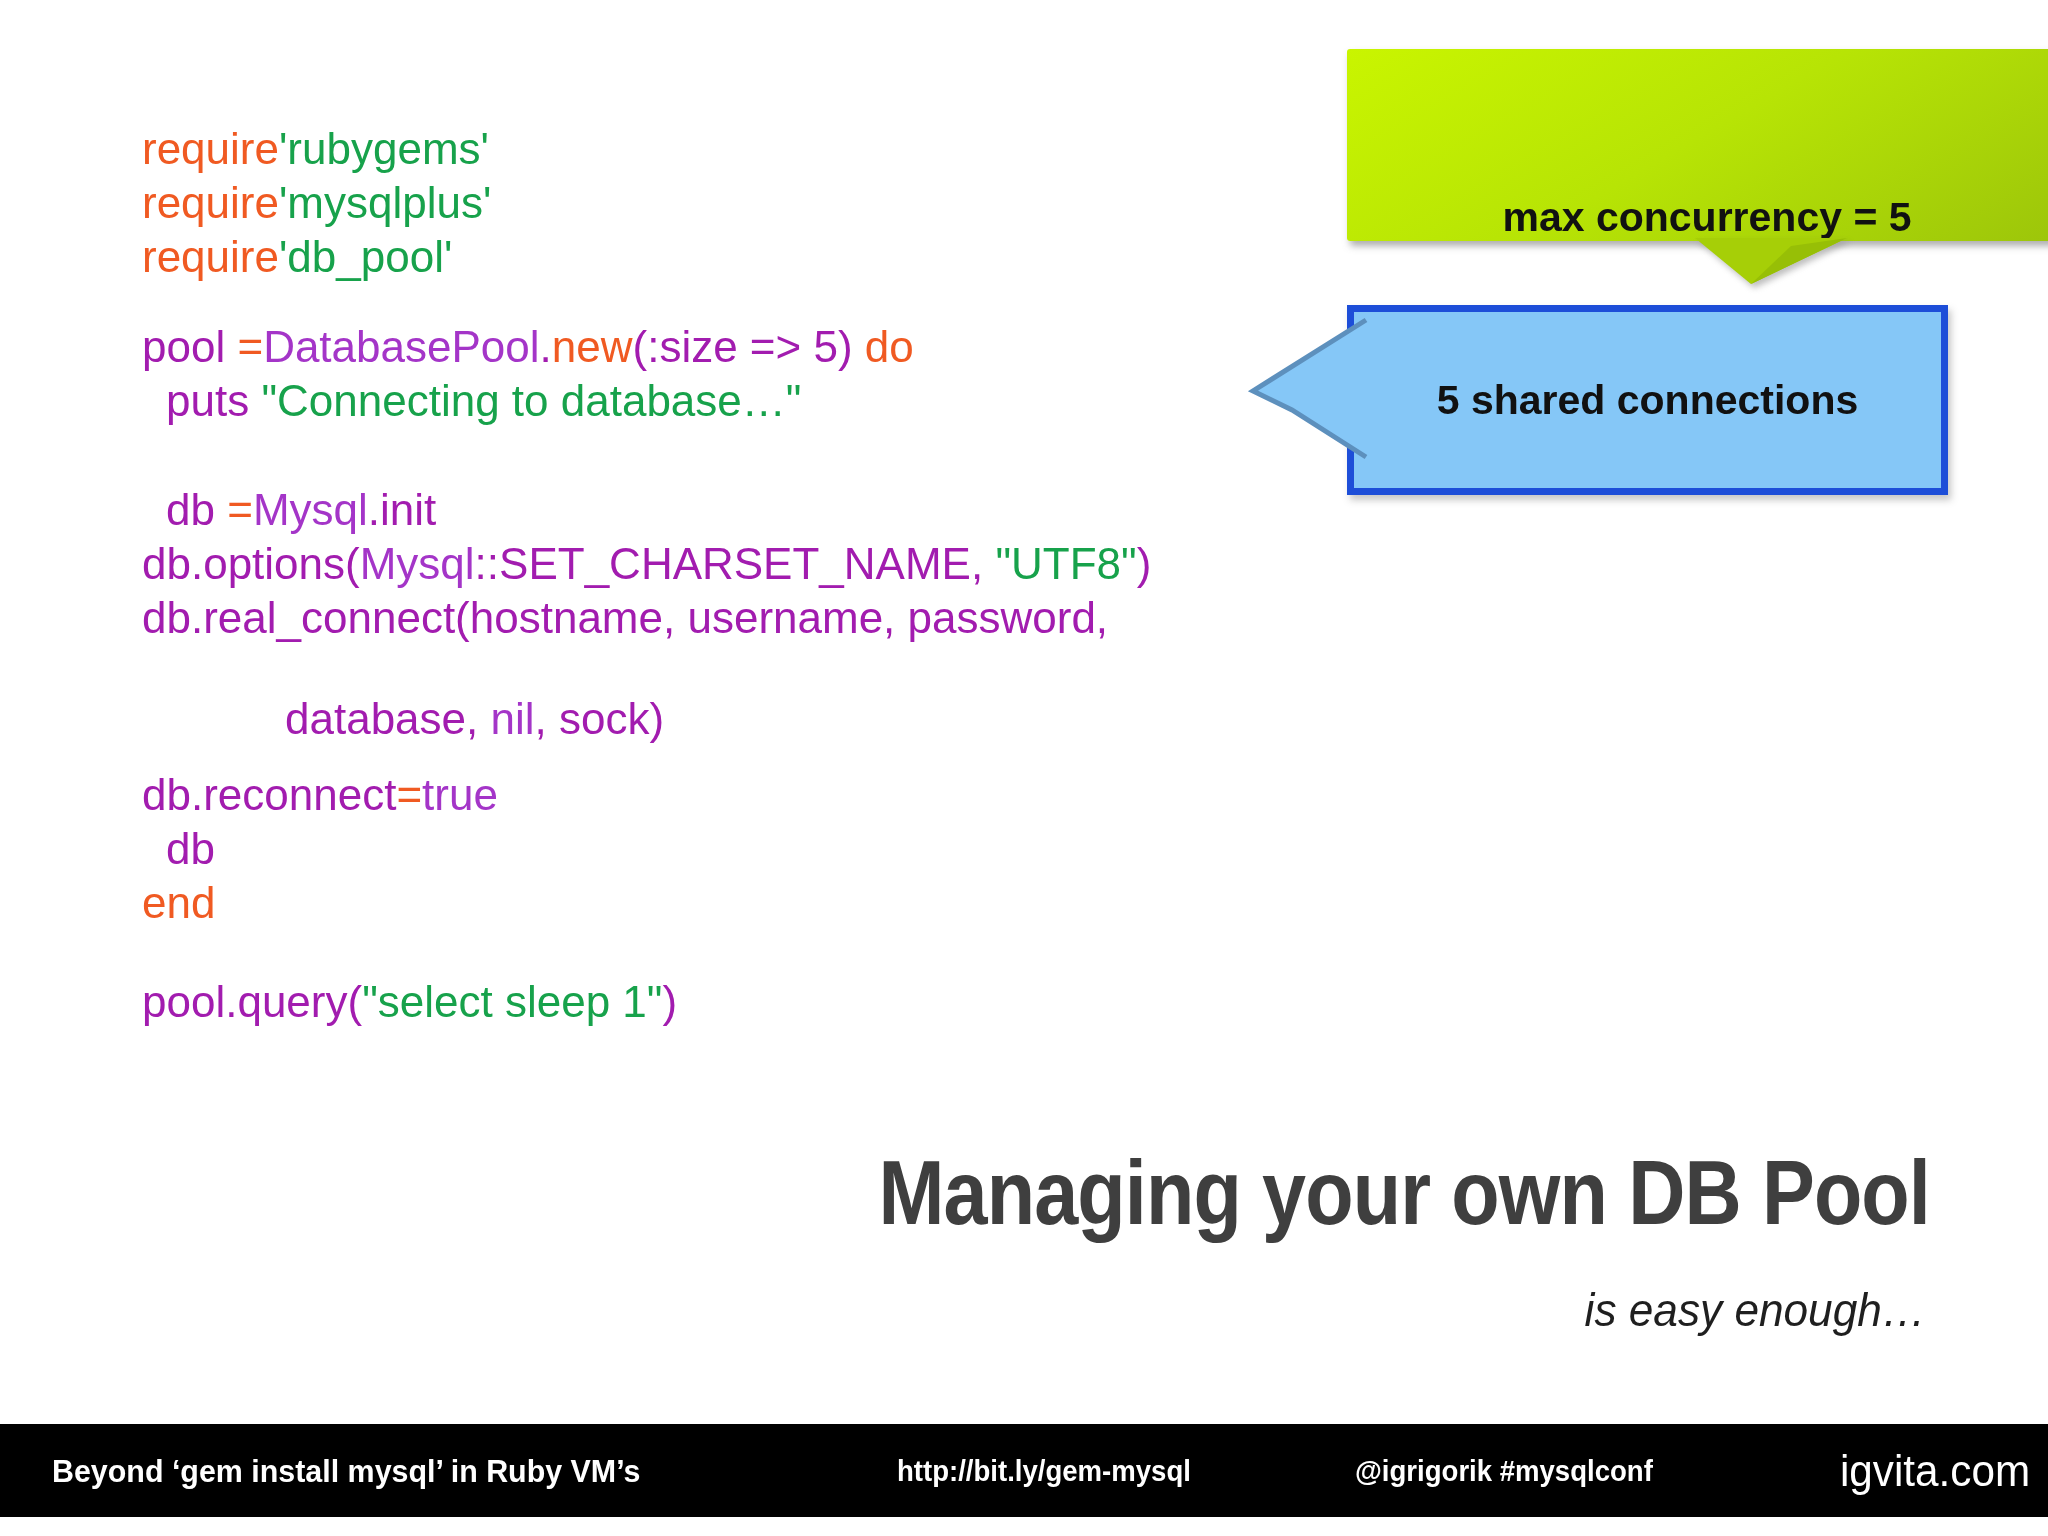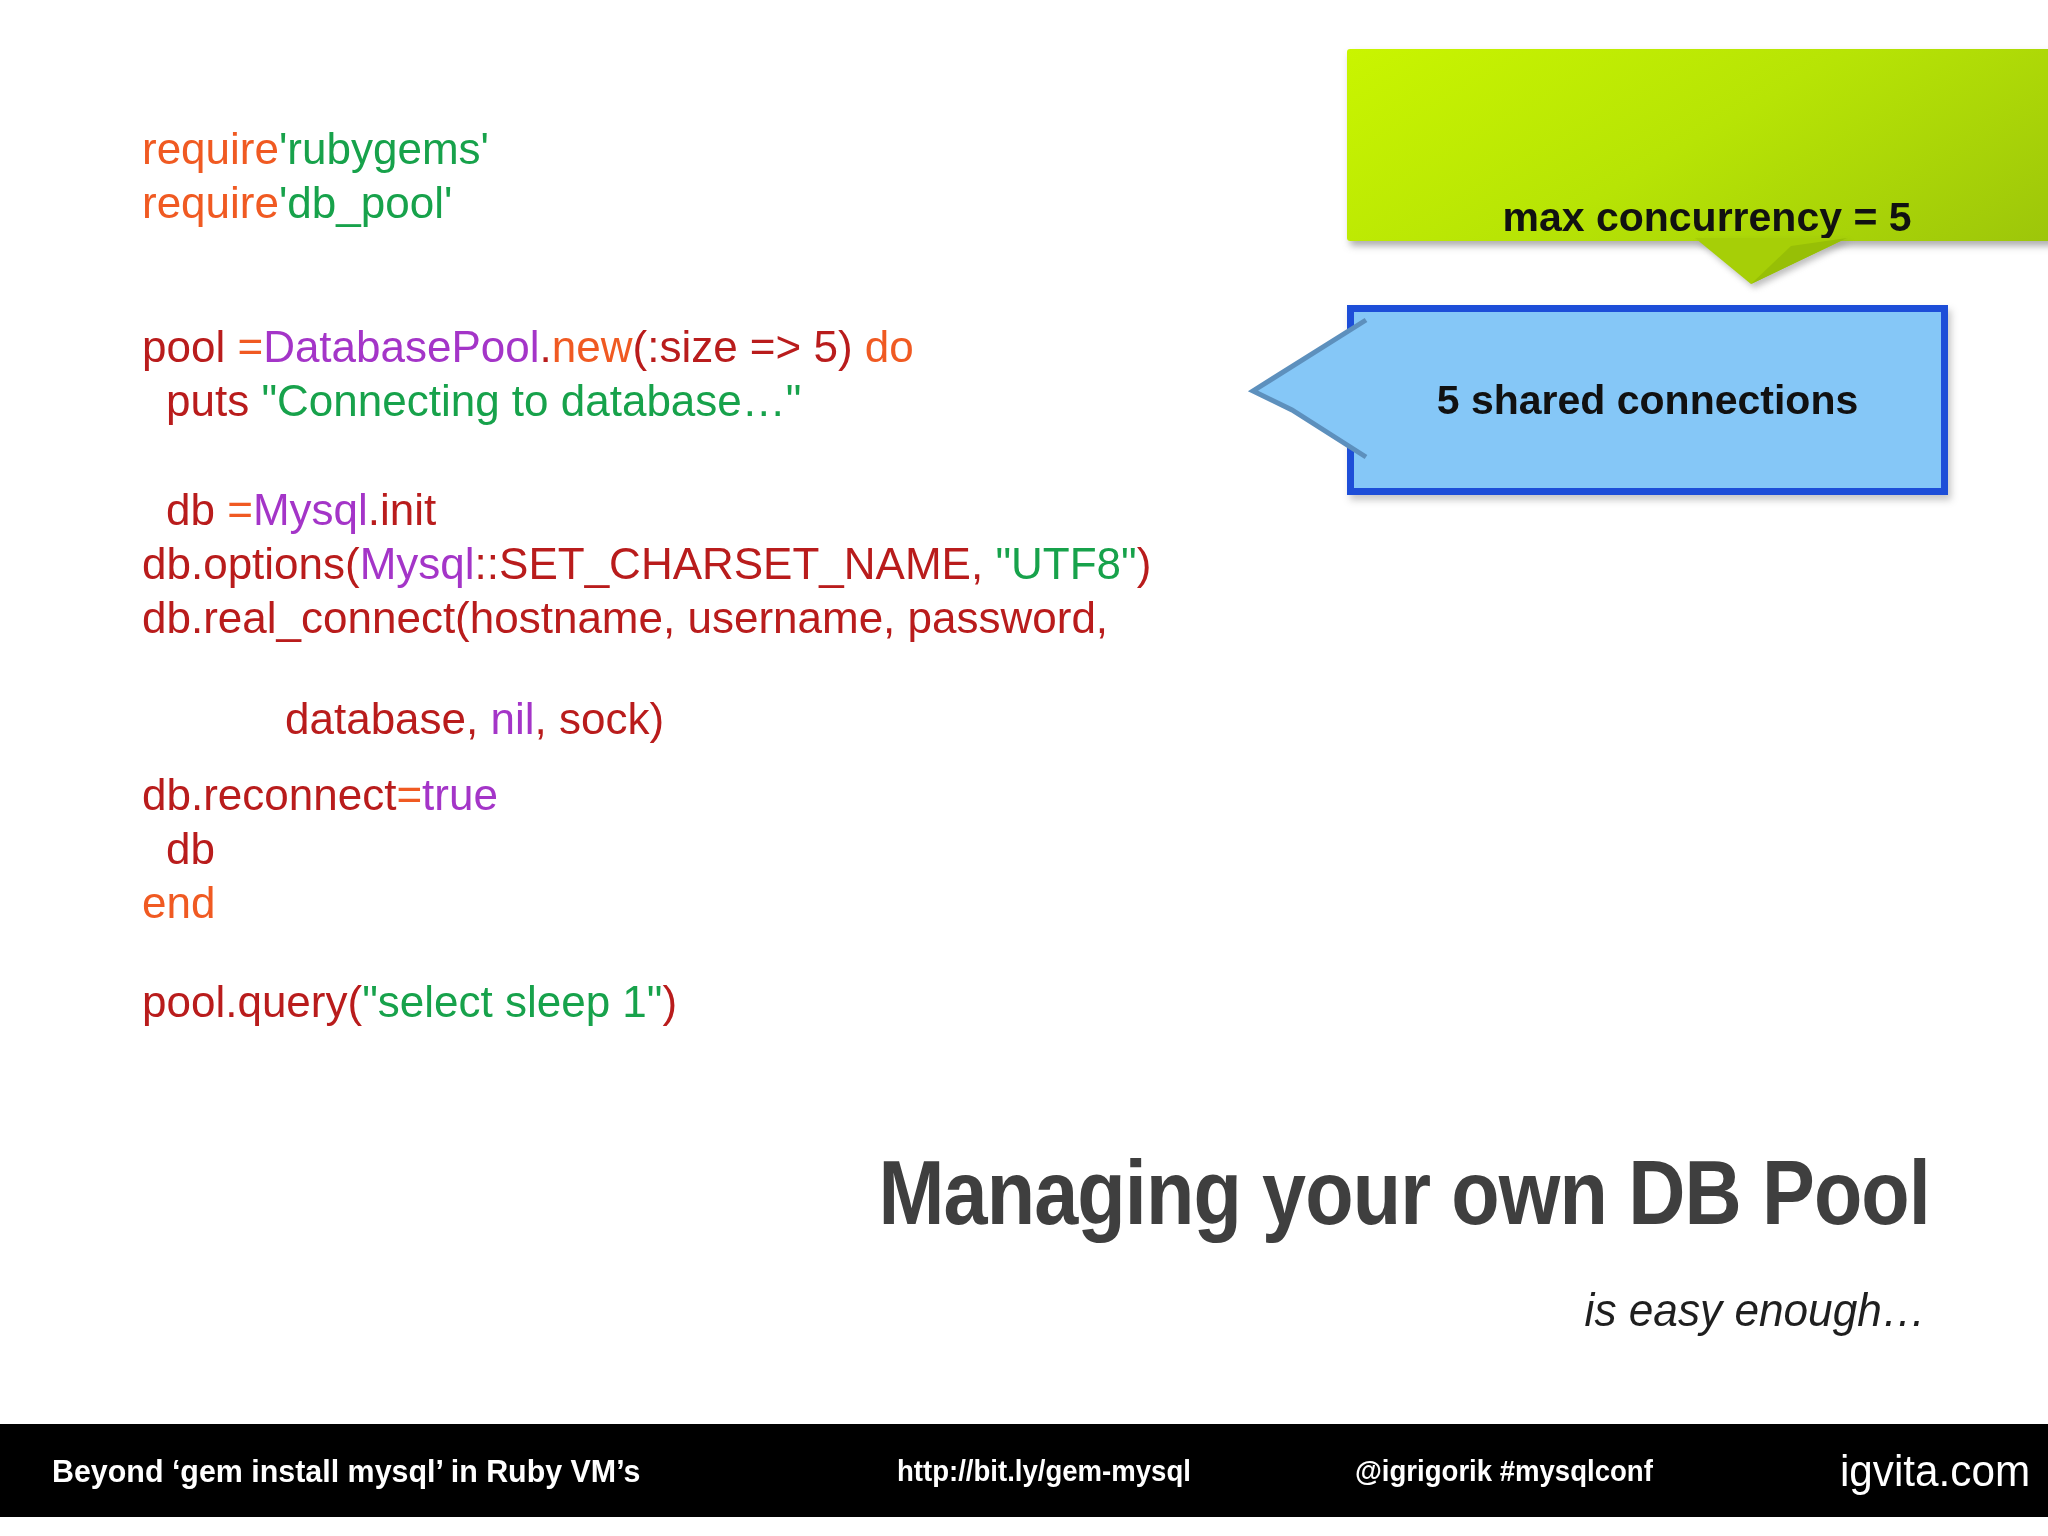--- a/index.html
+++ b/index.html
@@ -11,21 +11,21 @@
   .code-block{position:absolute;left:138px;top:0;width:1250px;font-size:44px;line-height:54px;
               font-family:"Liberation Sans",sans-serif;color:#1a1a1a;}
   .code-chunk{position:absolute;left:0;white-space:pre;}
   .code-line{height:54px;white-space:pre;}
   .ind0{margin-left:4px;}
   .ind1{margin-left:28px;}
   .ind2{margin-left:147px;margin-top:47px;}
   .c-k{color:#f05a22;}   
   .c-s{color:#17a24b;}   
   .c-t{color:#a435c8;text-align:right;}   
-  .c-d{color:#b91c1c;}   
+  .c-d{color:#a21caf;}   
 
   
   .callout-green{position:absolute;left:1347px;top:49px;width:720px;height:192px;
       background:linear-gradient(150deg,#c9f500 0%,#b7e405 48%,#9cc50a 100%);
       border-radius:3px;display:flex;align-items:flex-end;justify-content:center;
       box-shadow:3px 5px 7px rgba(110,110,110,.55);}
   .callout-green .label{font-size:41px;font-weight:bold;color:#111;letter-spacing:0px;}
   .green-tail{position:absolute;left:348px;top:189px;overflow:visible;
       filter:drop-shadow(3px 4px 3px rgba(110,110,110,.45));}
 
@@ -54,21 +54,21 @@
       font-size:29px;font-weight:bold;}
   .f-brand{right:18px;top:50%;transform:translateY(-50%) scaleX(.96);transform-origin:right center;
       font-size:44px;font-weight:normal;color:#d9d9d9;}
 </style>
 </head>
 <body>
 
 <div class="slide">
 
   <div class="code-block">
-      <div class="code-chunk" style="top: 122px;"><div class="code-line ind0"><span class="c-k">require</span><span class="c-s">'rubygems'</span></div><div class="code-line ind0"><span class="c-k">require</span><span class="c-s">'db_pool'</span></div></div>
+      <div class="code-chunk" style="top: 122px;"><div class="code-line ind0"><span class="c-k">require</span><span class="c-s">'rubygems'</span></div><div class="code-line ind0"><span class="c-k">require</span><span class="c-s">'mysqlplus'</span></div><div class="code-line ind0"><span class="c-k">require</span><span class="c-s">'db_pool'</span></div></div>
       <div class="code-chunk" style="top: 320px;"><div class="code-line ind0"><span class="c-d">pool </span><span class="c-k">=</span><span class="c-t">DatabasePool</span><span class="c-d">.</span><span class="c-k">new</span><span class="c-d">(:size =&gt; 5) </span><span class="c-k">do</span></div><div class="code-line ind1"><span class="c-d">puts </span><span class="c-s">"Connecting to database…"</span></div></div>
       <div class="code-chunk" style="top: 483px;"><div class="code-line ind1"><span class="c-d">db </span><span class="c-k">=</span><span class="c-t">Mysql</span><span class="c-d">.init</span></div><div class="code-line ind0"><span class="c-d">db.options(</span><span class="c-t">Mysql</span><span class="c-d">::SET_CHARSET_NAME, </span><span class="c-s">"UTF8"</span><span class="c-d">)</span></div><div class="code-line ind0"><span class="c-d">db.real_connect(hostname, username, password,</span></div><div class="code-line ind2"><span class="c-d">database, </span><span class="c-t">nil</span><span class="c-d">, sock)</span></div></div>
       <div class="code-chunk" style="top: 768px;"><div class="code-line ind0"><span class="c-d">db.reconnect</span><span class="c-k">=</span><span class="c-t">true</span></div><div class="code-line ind1"><span class="c-d">db</span></div><div class="code-line ind0"><span class="c-k">end</span></div></div>
       <div class="code-chunk" style="top: 975px;"><div class="code-line ind0"><span class="c-d">pool.query(</span><span class="c-s">"select sleep 1"</span><span class="c-d">)</span></div></div>
     </div>
 
   <div class="callout-green">
     <span class="label">max concurrency = 5</span>
     <svg class="green-tail" width="152" height="48" viewBox="0 0 152 48">
       <polygon points="0,0 56,46 152,0" fill="#a6cf07"></polygon>

